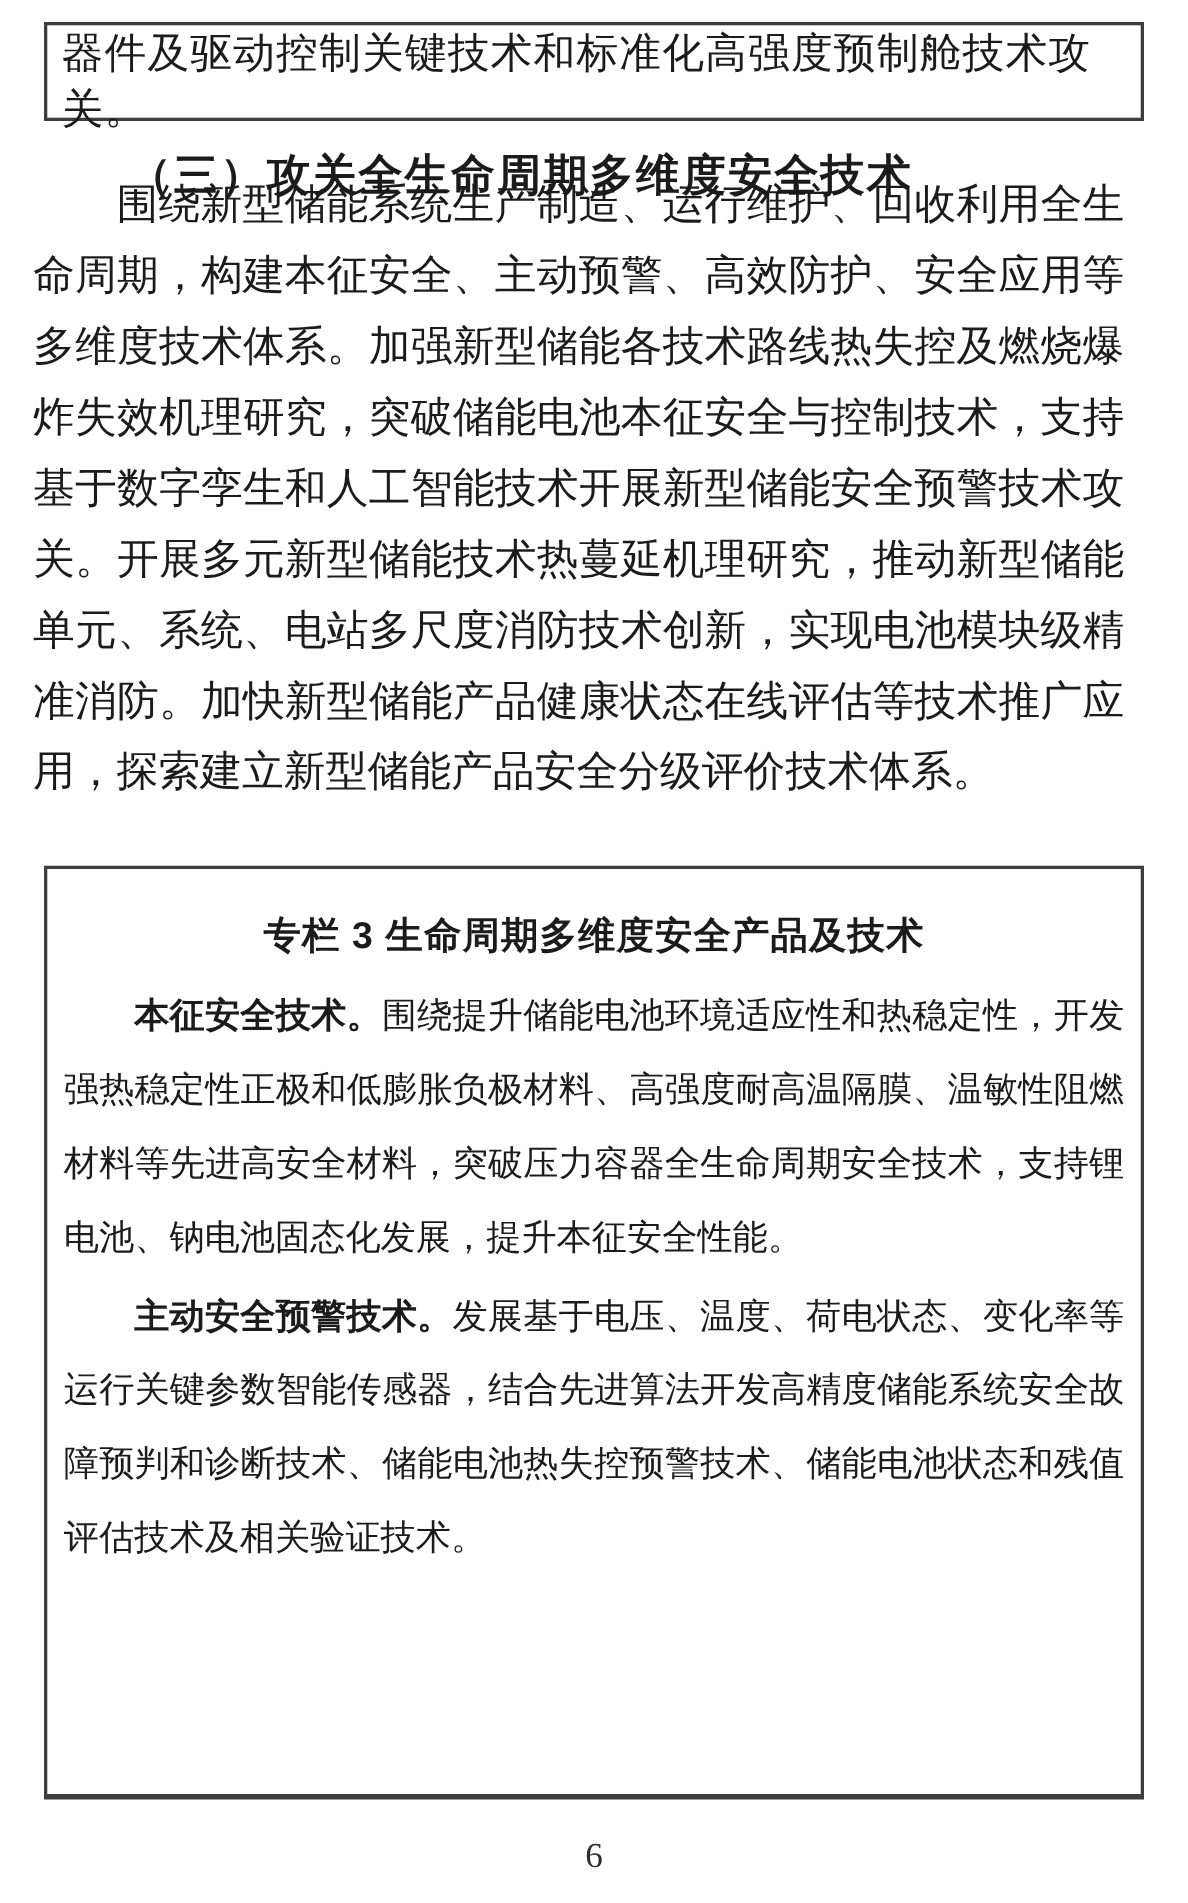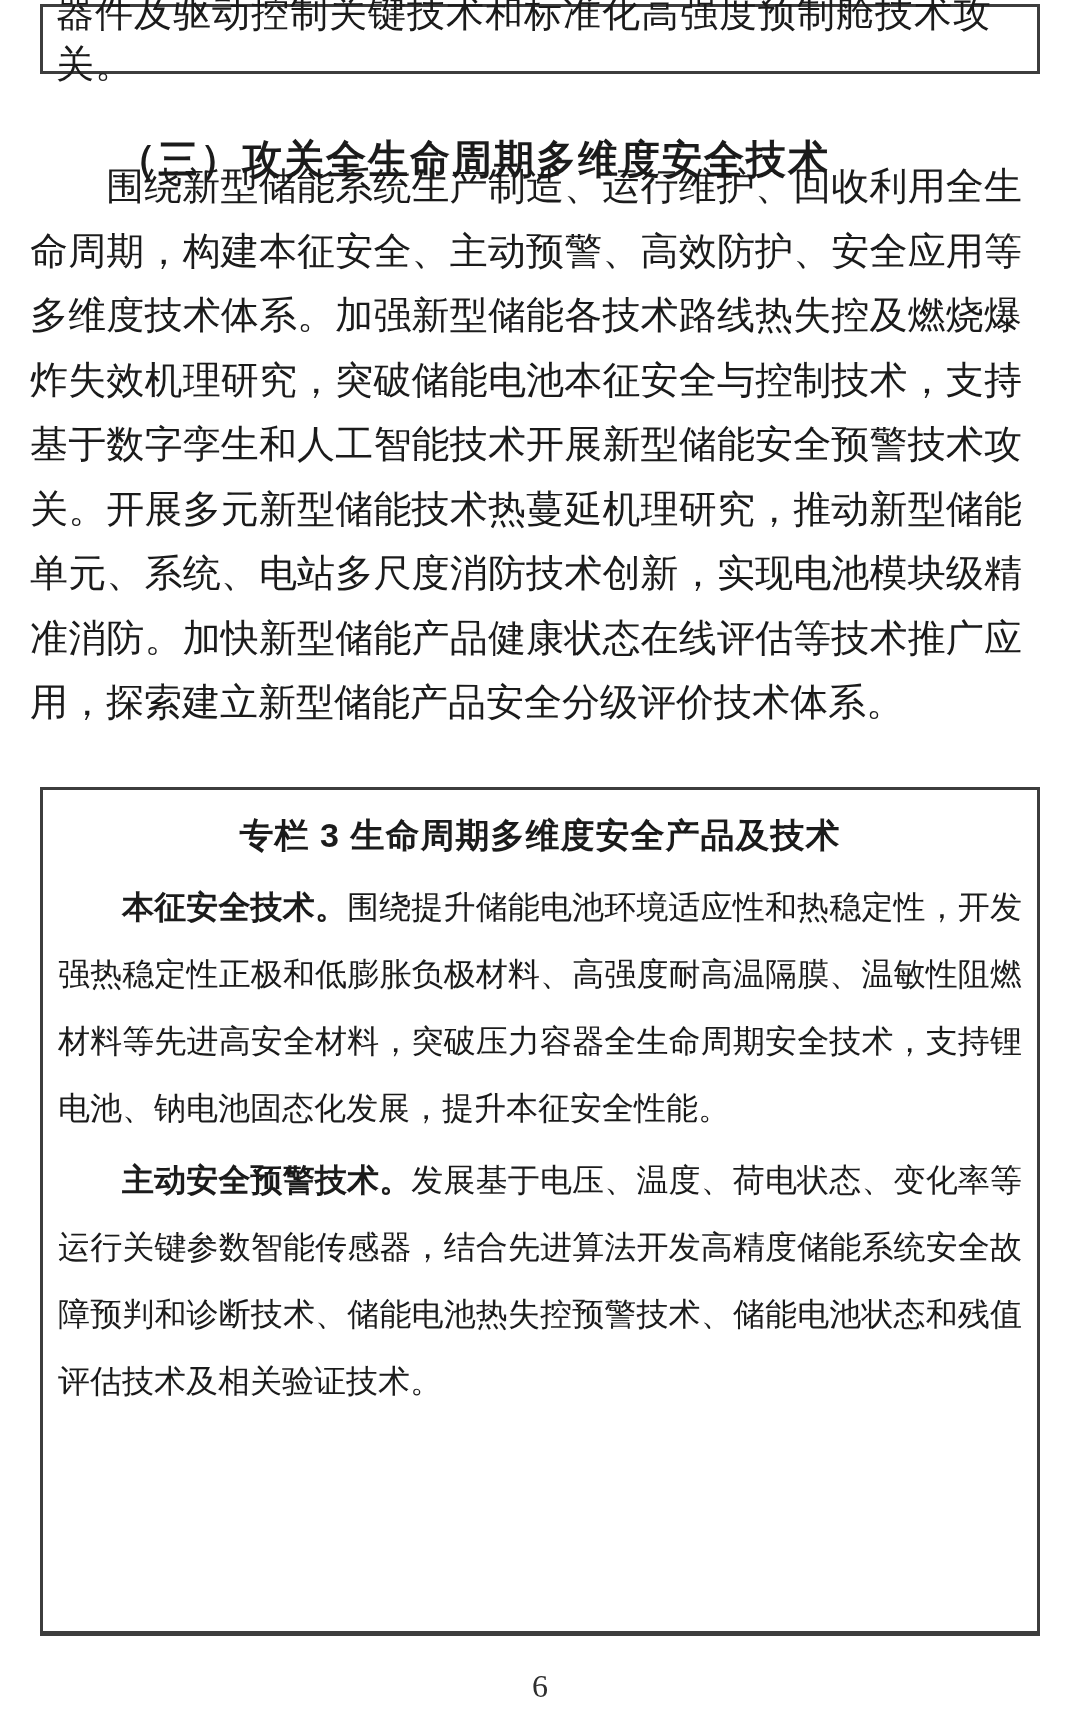--- a/index.html
+++ b/index.html
@@ -13,27 +13,27 @@
     height: 1730px;
     background: #ffffff;
     color: #1b1b1b;
     font-family: "Liberation Serif", "DejaVu Serif", serif;
     overflow: hidden;
   }
   
   .carryover-box {
     position: absolute;
     left: 40px;
-    top: 4px;
+    top: 20px;
     width: 1000px;
-    height: 70px;
+    height: 90px;
     box-sizing: border-box;
     border: 3px solid #3d3d3d;
     display: flex;
-    align-items: center;
+    align-items: flex-start;
     padding-left: 13px;
     font-size: 38px;
     letter-spacing: 1px;
   }
   
   .section-heading {
     position: absolute;
     left: 0;
     top: 100px;
     width: 1080px;
@@ -60,21 +60,21 @@
   
   .column-box {
     position: absolute;
     left: 40px;
     top: 787px;
     width: 1000px;
     height: 849px;
     box-sizing: border-box;
     border: 3px solid #3d3d3d;
     border-bottom-width: 5px;
-    padding: 14px 15px 0 15px;
+    padding: 30px 15px 0 15px;
     overflow: hidden;
   }
   .column-title {
     text-align: center;
     font-family: "Liberation Sans", "DejaVu Sans", sans-serif;
     font-weight: bold;
     font-size: 34px;
     line-height: 46px;
     margin: 8px 0 16px 0;
     letter-spacing: 1px;

